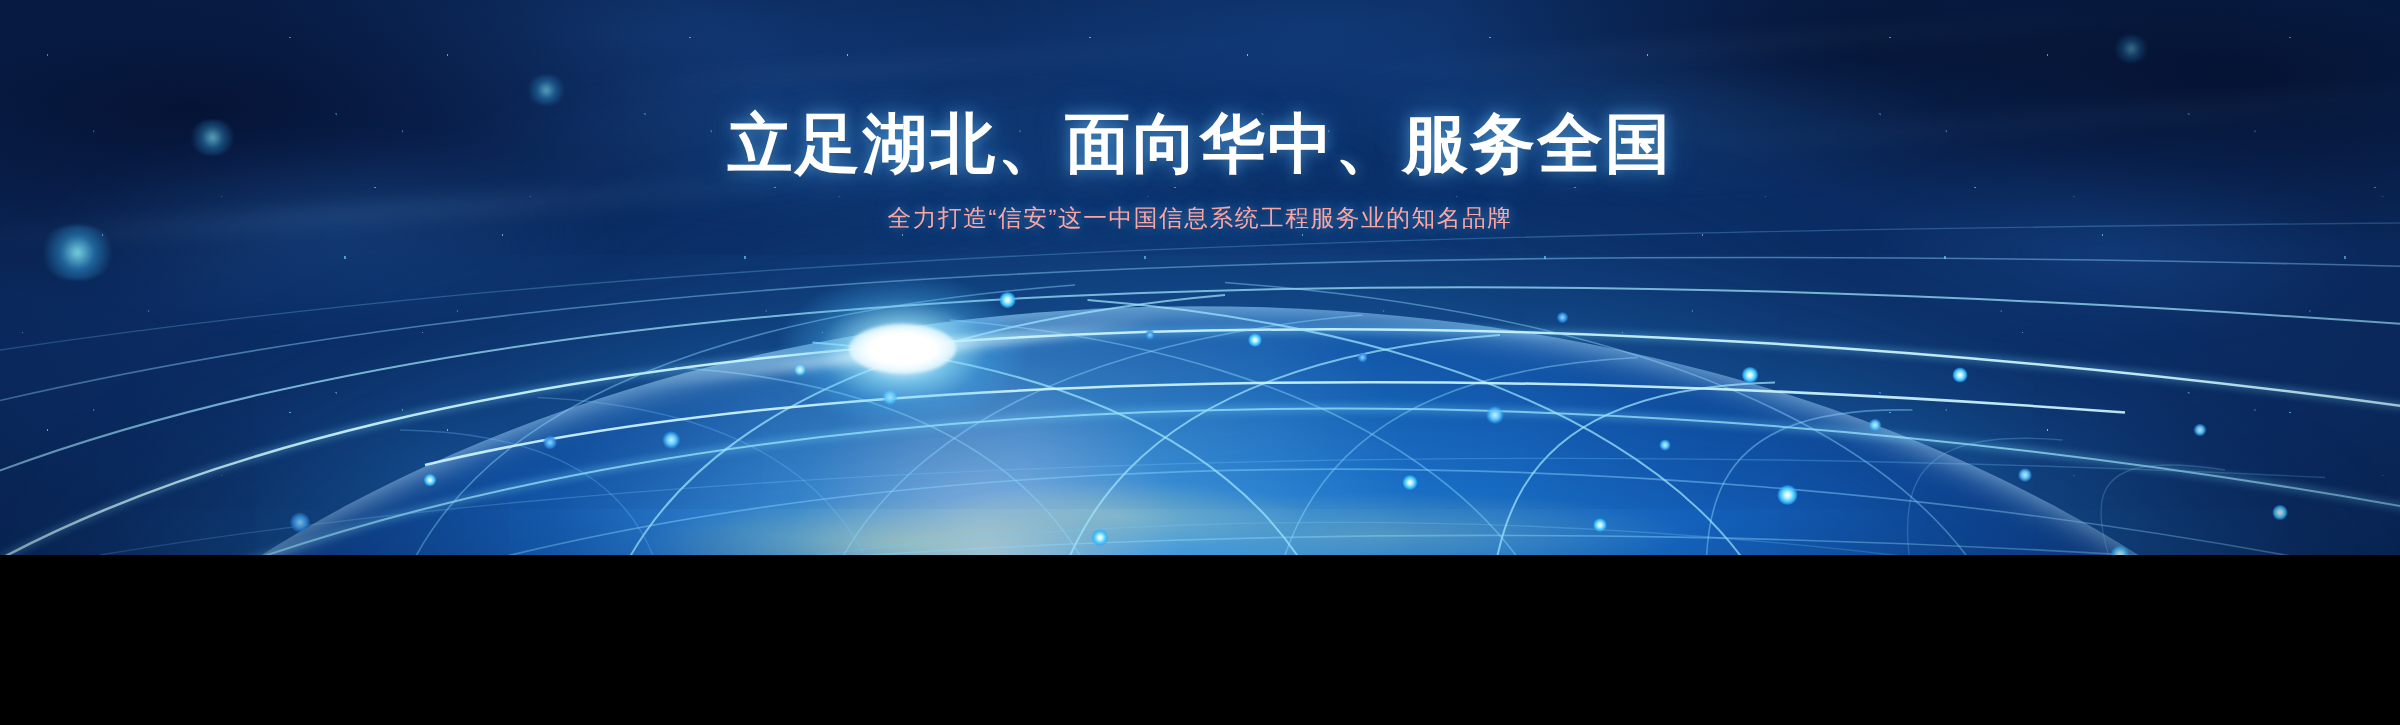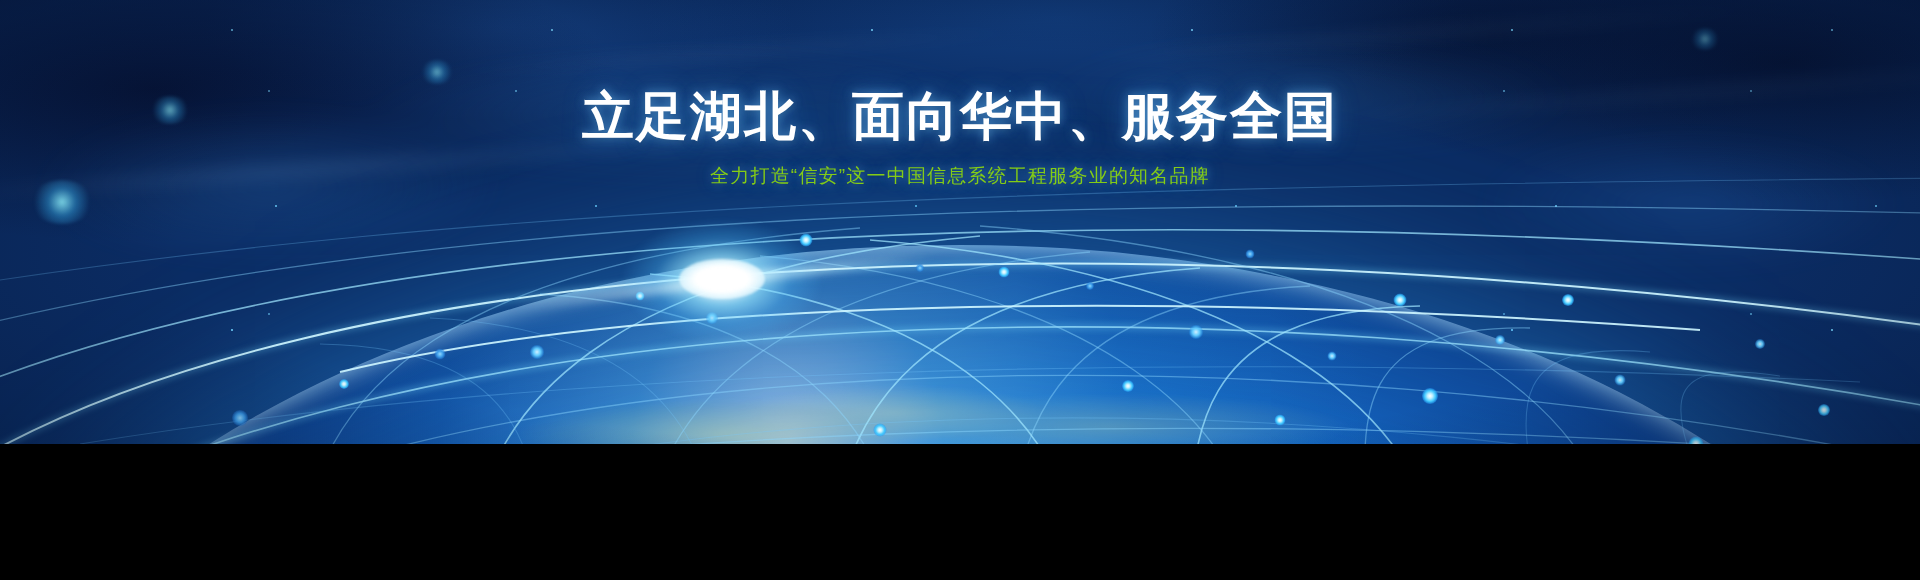--- a/index.html
+++ b/index.html
@@ -231,21 +231,21 @@
       0 0 26px rgba(60,160,245,0.45),
       0 2px 4px rgba(4,30,70,0.55);
   }
   .subhead {
     margin: 0;
     padding-top: 16px;
     font-size: 19px;
     line-height: 1.4;
     font-weight: 400;
     letter-spacing: 1.2px;
-    color: #84cc16;
+    color: #fca5a5;
     text-shadow:
       0 0 8px rgba(120,200,255,0.50),
       0 0 18px rgba(50,150,240,0.38),
       0 1px 3px rgba(4,30,70,0.55);
   }
 
   
   .vignette {
     position: absolute;
     inset: 0;

